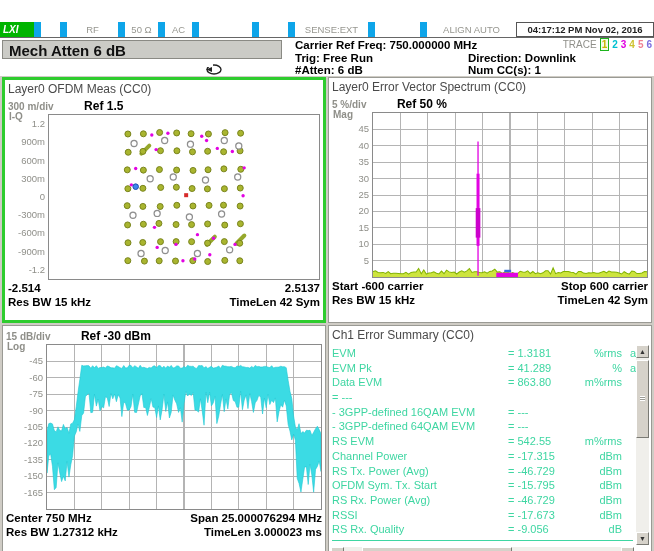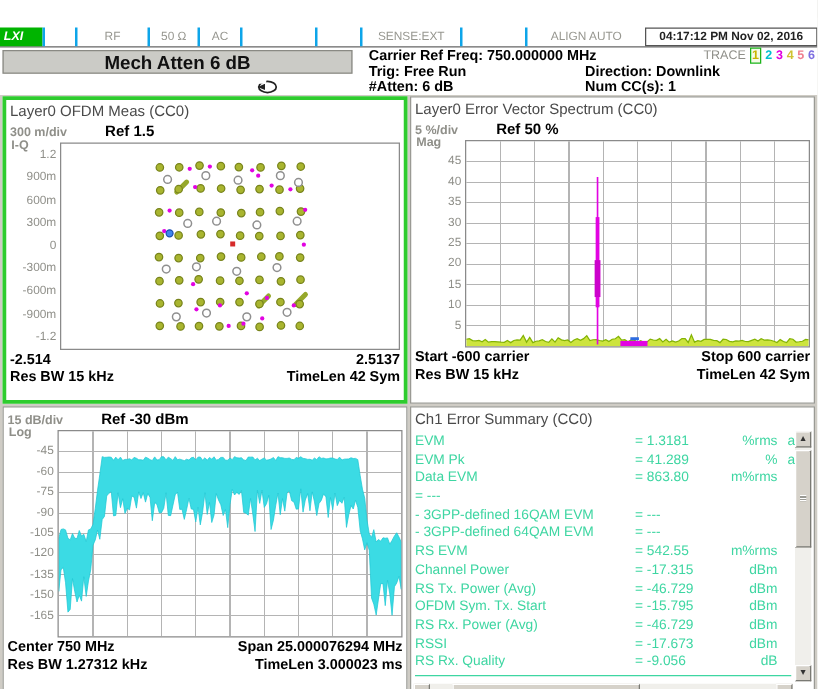--- a/index.html
+++ b/index.html
@@ -3,30 +3,30 @@
 <meta charset="utf-8">
 <style>
   html,body{margin:0;padding:0;background:#fff;}
   .screen{position:relative;width:654px;height:551px;background:#fff;
           font-family:"Liberation Sans",sans-serif;overflow:hidden;margin-top:14px;}
 
   
   .statusbar{position:absolute;top:8px;left:0;width:654px;height:16px;display:flex;
              align-items:stretch;border-bottom:1px solid #666;box-sizing:border-box;
              font-size:9.5px;color:#979790;background:#fff;}
-  .sb-cell{display:flex;align-items:center;justify-content:center;border-left:2px solid #0ea5e9;box-sizing:border-box;}
+  .sb-cell{display:flex;align-items:center;justify-content:center;border-left:7px solid #0ea5e9;box-sizing:border-box;}
   .sb-cell:first-child{border-left:none;}
   .sb-lxi{width:34px;background:#00b400;color:#fff;font-weight:bold;font-style:italic;font-size:10px;justify-content:flex-start;padding-left:3px;}
   .sb-time{flex:1;border:1px solid #555;color:#222;font-size:9.5px;font-weight:bold;}
 
   
   .headerrow{position:absolute;top:25px;left:0;width:654px;height:37px;}
   .anno-box{position:absolute;left:2px;top:1px;width:280px;height:19px;background:#cbcbc6;
             border:1px solid #8a8a84;font-size:15px;font-weight:bold;color:#111;
-            padding:0 6px;line-height:19px;box-sizing:border-box;text-align:center;}
+            padding:0 6px;line-height:19px;box-sizing:border-box;}
   .loop-icon{position:absolute;left:204px;top:24px;width:20px;height:13px;}
   .hdr-mid{position:absolute;left:295px;top:0;font-size:11.5px;font-weight:bold;color:#000;line-height:12.6px;}
   .hdr-right{position:absolute;left:468px;top:0;width:184px;line-height:12.6px;}
   .trace-line{font-size:10px;color:#8f8f89;text-align:right;}
   .trace-digit{font-weight:bold;margin-left:3px;}
   .trace-digit.sel{border:1px solid #1db41d;padding:0 1px;background:#f4fbe8;}
   .hdr-right .bold-line{font-size:11.5px;font-weight:bold;color:#000;}
 
   
   .quadgrid{position:absolute;top:62px;left:0;width:654px;height:489px;background:#cfccc5;

